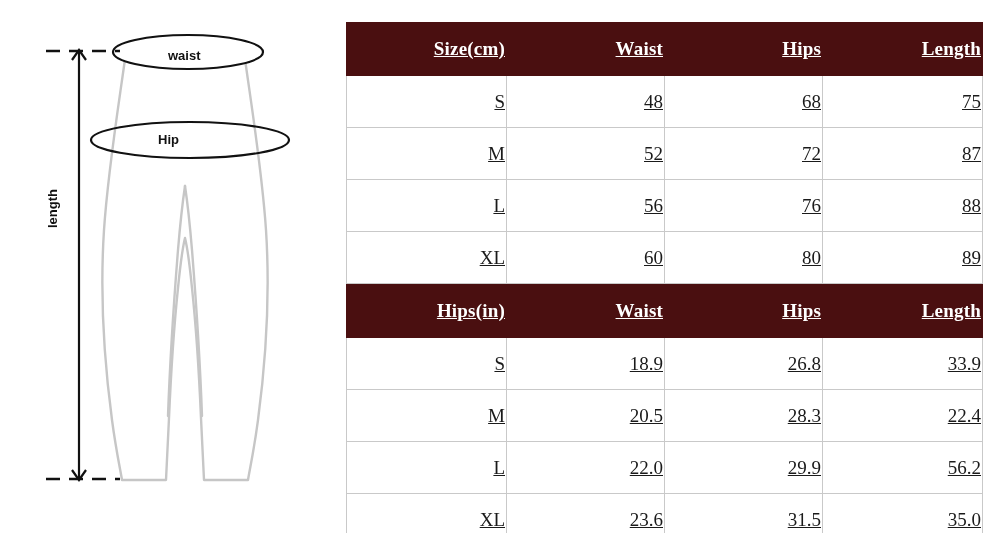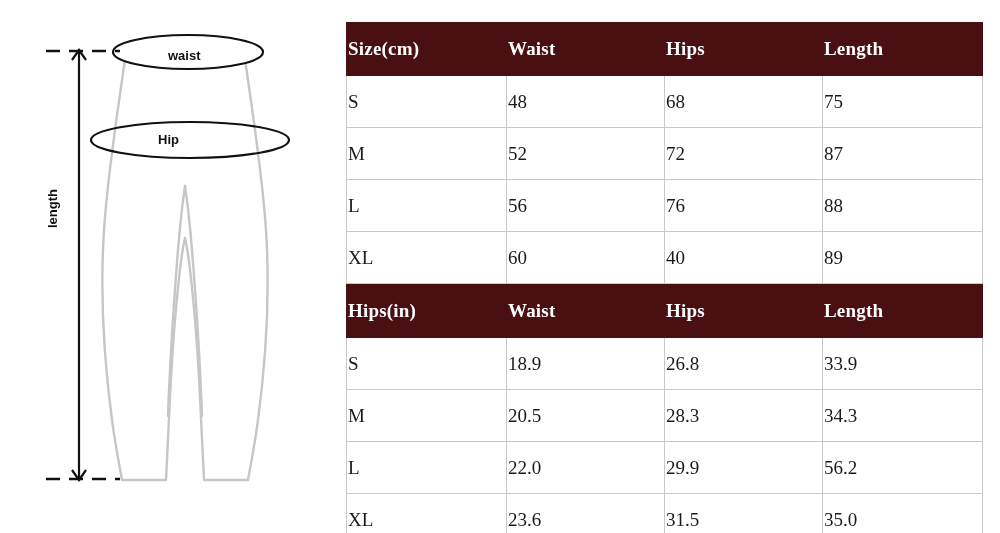--- a/index.html
+++ b/index.html
@@ -60,23 +60,24 @@
   table {
     border-collapse: collapse;
     width: 636px;
     table-layout: fixed;
   }
   table + table {
     margin-top: 0;
   }
   th, td {
     border: 1px solid #c9c9c9;
-    text-align: left;
+    text-align: right;
     font-family: "Liberation Serif", serif;
     color: #1a1a1a;
+    text-decoration: underline;
   }
   thead th {
     background: #4a0f10;
     color: #ffffff;
     font-size: 19px;
     font-weight: bold;
     height: 50px;
     border: 1px solid #4a0f10;
     letter-spacing: 0.2px;
   }
@@ -182,21 +183,21 @@
         </tr>
         <tr>
           <td>L</td>
           <td>56</td>
           <td>76</td>
           <td>88</td>
         </tr>
         <tr>
           <td>XL</td>
           <td>60</td>
-          <td>40</td>
+          <td>80</td>
           <td>89</td>
         </tr>
       </tbody>
     </table>
 
     <table>
       <colgroup>
           <col class="c1">
           <col class="c2">
           <col class="c3">
@@ -214,21 +215,21 @@
         <tr>
           <td>S</td>
           <td>18.9</td>
           <td>26.8</td>
           <td>33.9</td>
         </tr>
         <tr>
           <td>M</td>
           <td>20.5</td>
           <td>28.3</td>
-          <td>34.3</td>
+          <td>22.4</td>
         </tr>
         <tr>
           <td>L</td>
           <td>22.0</td>
           <td>29.9</td>
           <td>56.2</td>
         </tr>
         <tr>
           <td>XL</td>
           <td>23.6</td>

